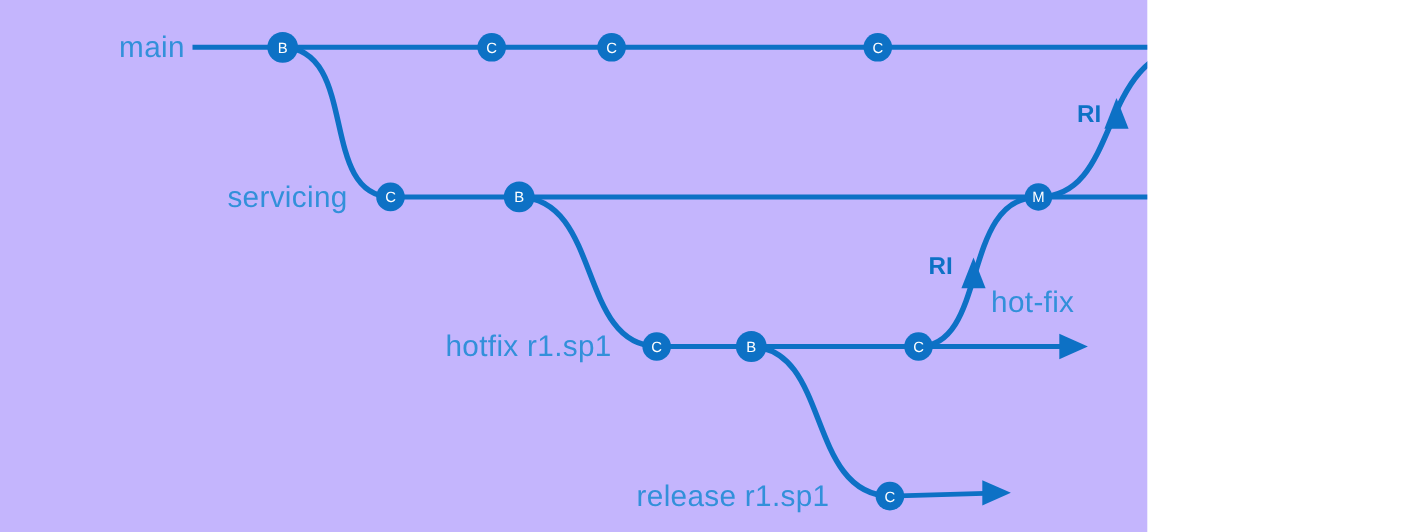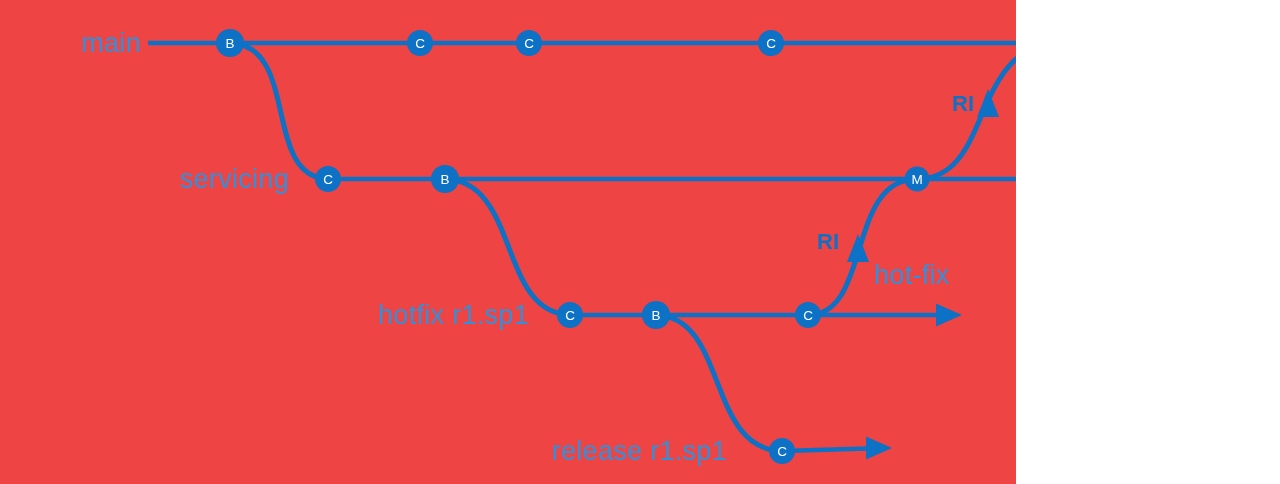--- a/index.html
+++ b/index.html
@@ -6,23 +6,24 @@
     --line:#0d71c5;
     --node-fill:#0d71c5;
     --node-letter:#ffffff;
     --branch-label:#3290da;
     --annotation:#0d71c5;
   }
   html,body{margin:0;padding:0;background:#ffffff;}
   .stage{
     position:relative;
     width:1016px;height:484px;
-    background:#ef4444;
+    background:#c4b5fd;
     font-family:"Liberation Sans", sans-serif;
     overflow:hidden;
+    padding-left:27px;
   }
   svg{display:block;}
   .line{stroke:var(--line);stroke-width:4.5;fill:none;}
   .curve{stroke:var(--line);stroke-width:5;fill:none;stroke-linecap:round;}
   .arrow{fill:var(--line);stroke:none;}
   .node{fill:var(--node-fill);stroke:none;}
   .node-letter{
     fill:var(--node-letter);
     font-size:13.5px;font-weight:400;
     text-anchor:middle;

